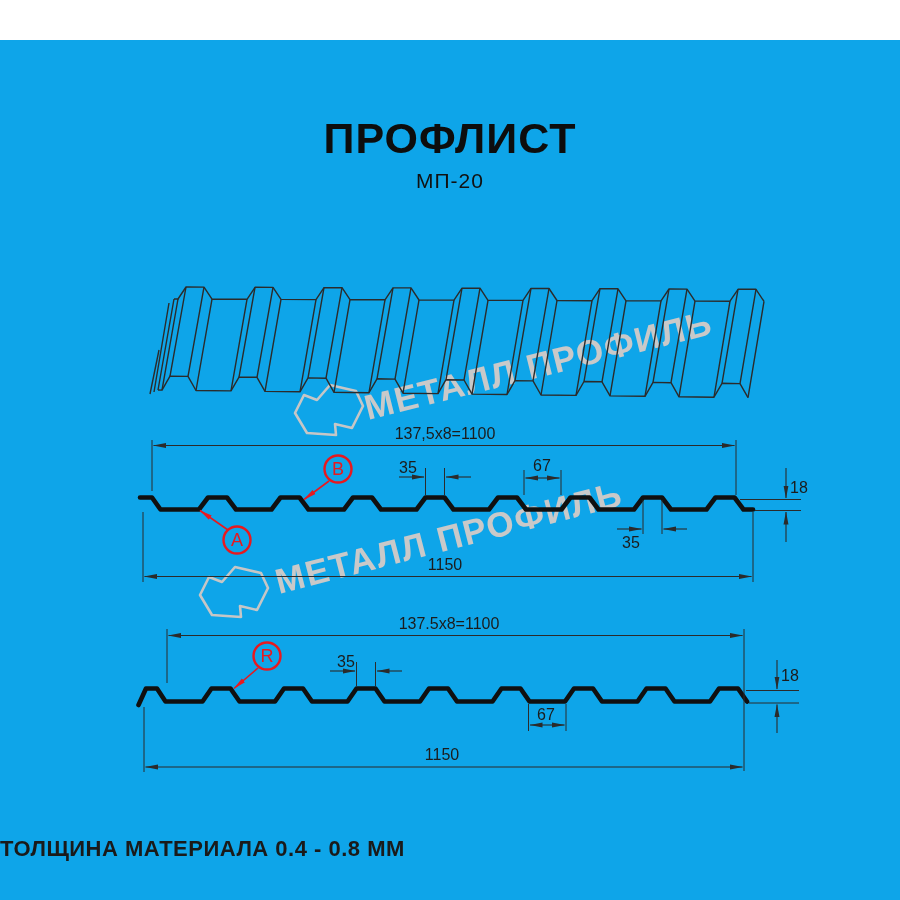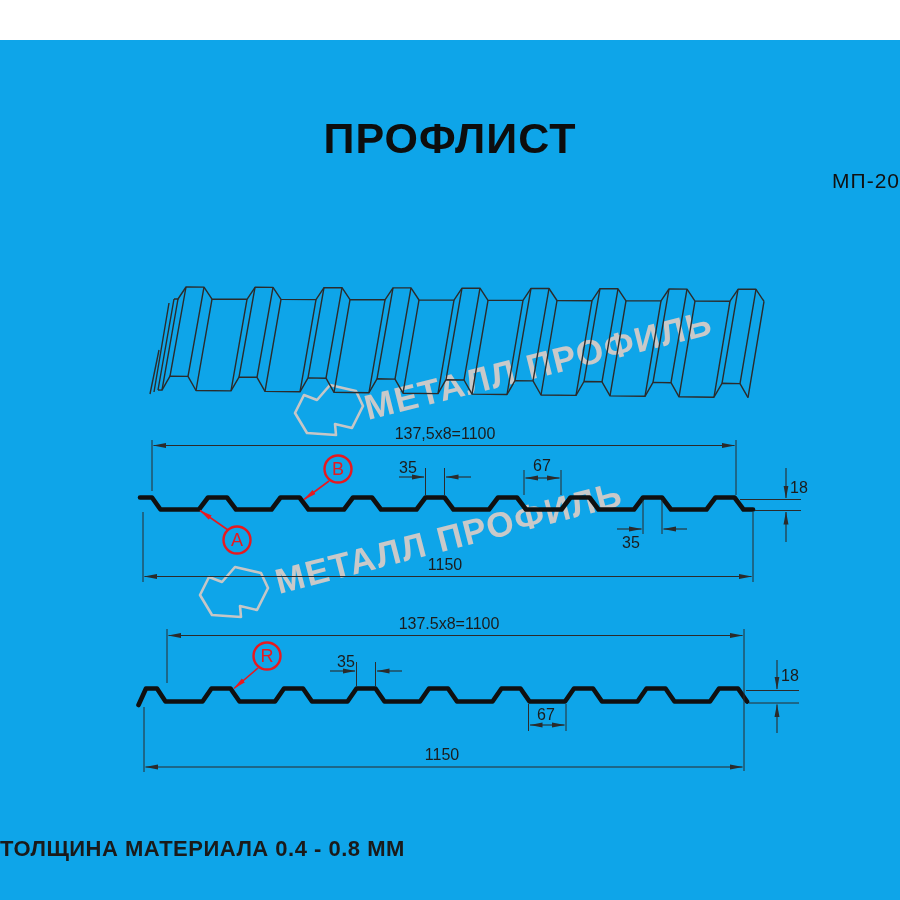--- a/index.html
+++ b/index.html
@@ -1,20 +1,20 @@
 <!DOCTYPE html>
 <html><head>
 <meta charset="utf-8">
 <style>
   html,body{margin:0;padding:0;background:#fff;}
   .page{position:relative;width:900px;height:900px;background:#0ea5e9;overflow:hidden;
         font-family:"Liberation Sans",sans-serif;color:#1a1a1a;margin-top:40px;}
   .title{position:absolute;top:74px;left:0;width:100%;text-align:center;
          font-size:43px;font-weight:700;letter-spacing:1px;color:#0d0d0d;}
-  .subtitle{position:absolute;top:129px;left:0;width:100%;text-align:right;
+  .subtitle{position:absolute;top:129px;left:0;width:100%;text-align:center;
          font-size:21px;font-weight:400;letter-spacing:1px;color:#111;}
   .footnote{position:absolute;top:796px;left:0;width:100%;text-align:left;
          font-size:22px;font-weight:700;letter-spacing:0.5px;color:#1a1a1a;}
   svg.draw{position:absolute;left:0;top:0;}
   .dim{font-family:"Liberation Sans",sans-serif;font-size:16px;fill:#1c1c1c;}
   .dimline{stroke:#2b2b2b;stroke-width:1.1;fill:none;}
   .extline{stroke:#2b2b2b;stroke-width:1;fill:none;}
   .prof{stroke:#101010;stroke-width:4.6;fill:none;stroke-linejoin:round;stroke-linecap:round;}
   .sheet{stroke:#2b2b2b;stroke-width:1.4;fill:none;stroke-linejoin:round;}
   .red{stroke:#e8191f;fill:none;stroke-width:2.4;}

